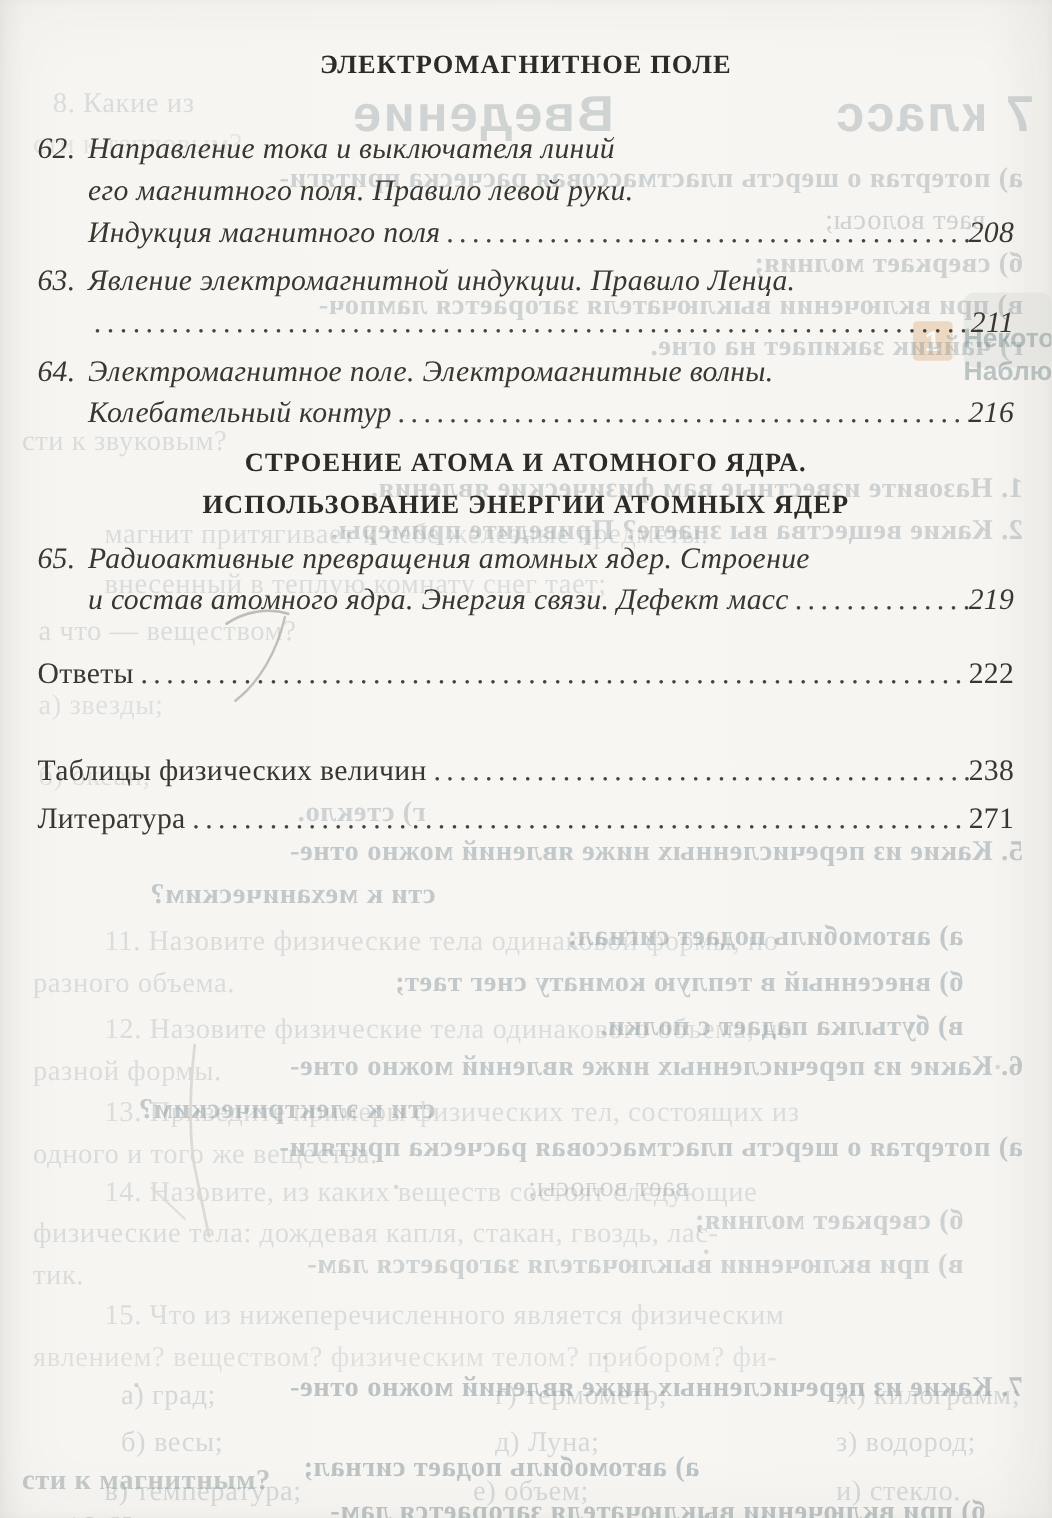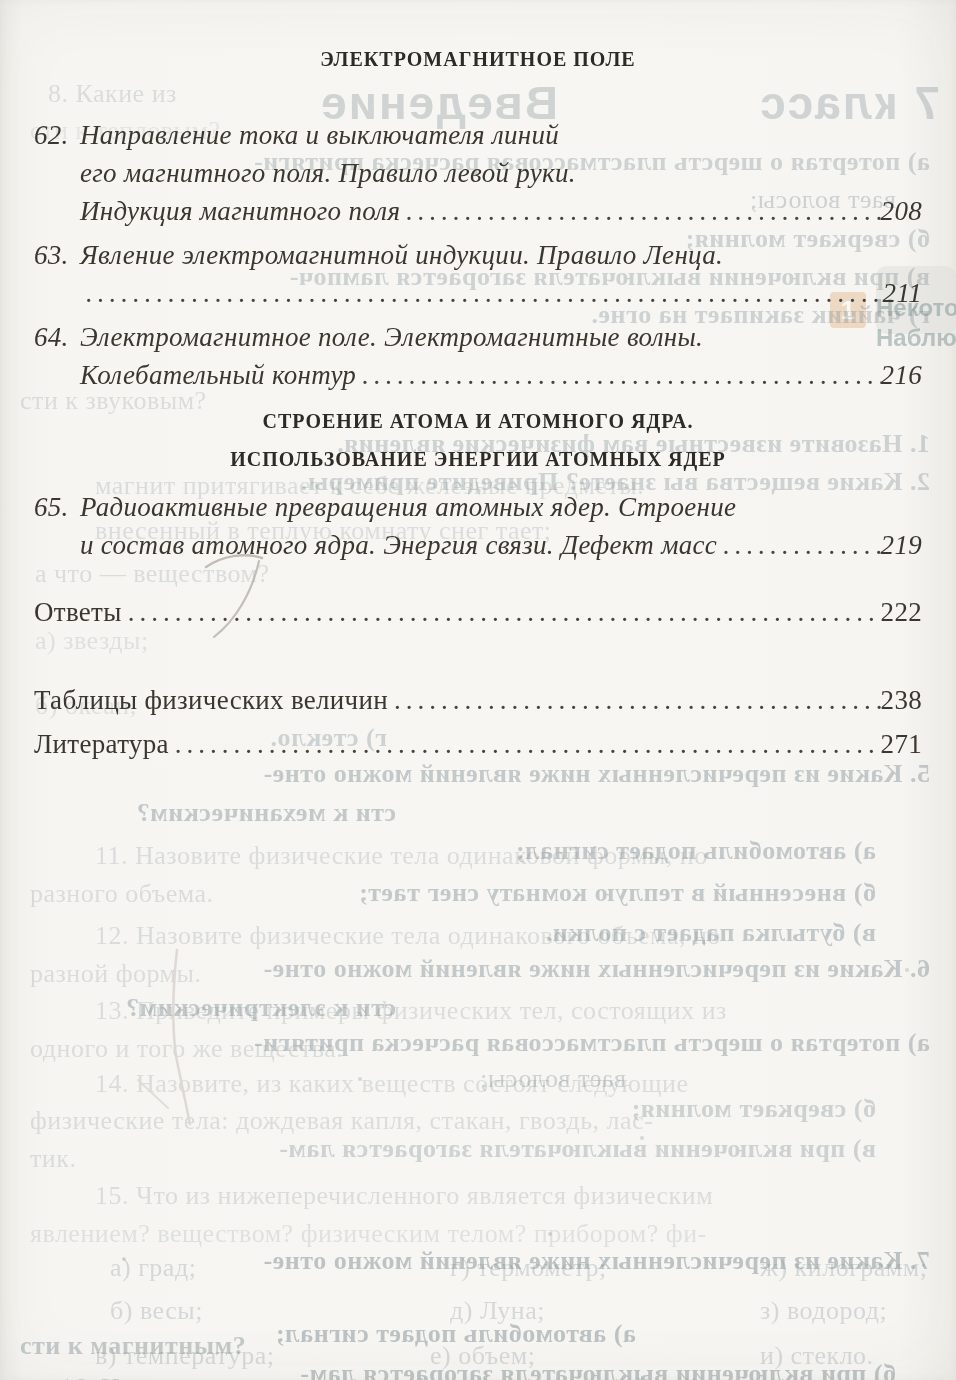--- a/index.html
+++ b/index.html
@@ -4,21 +4,21 @@
 <style>
   html,body{margin:0;padding:0;background:#e9e8e5;}
   .page{
     position:relative;width:956px;height:1380px;overflow:hidden;
     background:linear-gradient(90deg,#eeede9 0,#f6f5f2 22px,#f7f6f3 50%,#f6f5f2 94%,#f0efeb 100%);
     box-shadow:inset 0 0 70px rgba(60,55,45,.05), inset 0 0 8px rgba(60,55,45,.04);
     font-family:"Liberation Serif","DejaVu Serif",serif;
   }
   
   .toc{position:absolute;top:40px;left:34px;right:34px;color:#3a372f;}
-  .toc-title{font-weight:700;font-size:20px;line-height:38px;text-align:center;
+  .toc-title{font-weight:700;font-size:24px;line-height:38px;text-align:center;
     letter-spacing:1px;color:#2d2b25;margin:0 0 38px;}
   .sec2-title{margin:8px 0 10px;}
   .toc-item{margin-bottom:6px;font-style:italic;}
   .toc-line{display:flex;align-items:baseline;font-size:27px;line-height:38px;letter-spacing:.3px;}
   .toc-num{flex:none;width:46px;}
   .cont{padding-left:46px;}
   .dots{flex:1 1 auto;overflow:hidden;white-space:nowrap;letter-spacing:5px;
     color:#46433b;padding:0 4px 0 6px;}
   .pg{flex:none;}
   .entries{margin-top:26px;}

